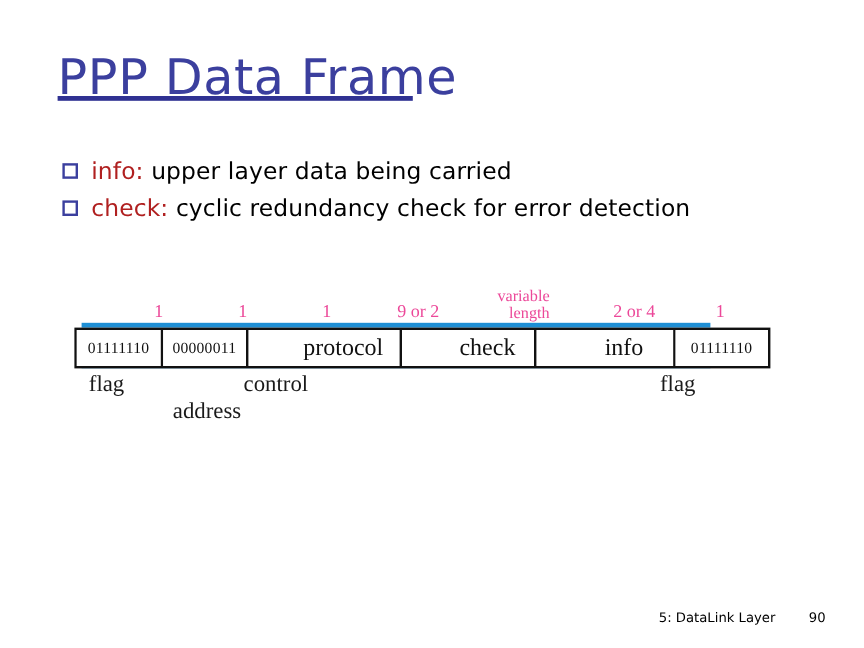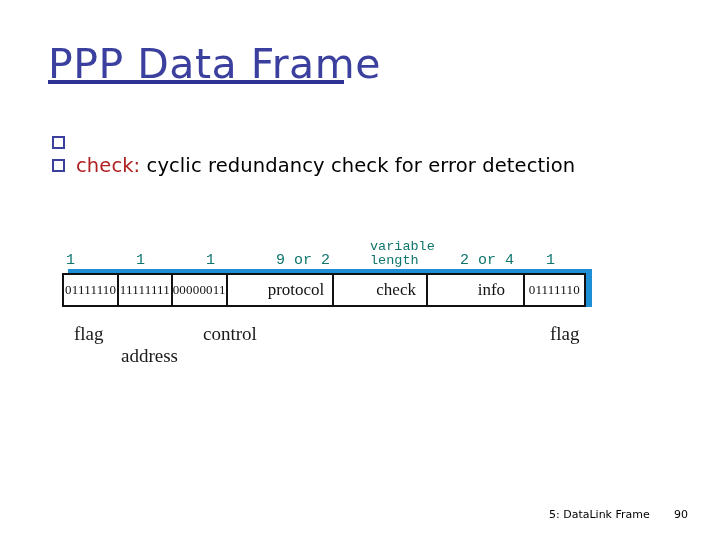--- a/index.html
+++ b/index.html
@@ -78,24 +78,24 @@
   }
   .size-labels {
     position: absolute;
     left: 0;
     top: 0;
     width: 530px;
     height: 40px;
   }
   .size-label {
     position: absolute;
-    font-family: Liberation Mono, monospace;
+    font-family: Liberation Serif, serif;
     font-size: 15px;
-    color: #0f766e;
-    text-align: left;
+    color: #ec4899;
+    text-align: right;
     line-height: 15px;
     bottom: 0;
   }
   .size-label.two-line {
     line-height: 14px;
     font-size: 13.5px;
   }
 
   .bar-blue {
     position: absolute;
@@ -103,21 +103,21 @@
     top: 41px;
     width: 524px;
     height: 38px;
     background: #1e8fd5;
   }
   .boxes {
     position: absolute;
     left: 0;
     top: 45px;
     height: 34px;
-    width: 524px;
+    width: 580px;
     display: flex;
     border: 2px solid #111111;
     box-sizing: border-box;
     background: #ffffff;
   }
   .field-box {
     border-right: 2px solid #111111;
     box-sizing: border-box;
     display: flex;
     align-items: center;
@@ -129,38 +129,37 @@
     overflow: hidden;
   }
   .field-box:last-child {
     border-right: none;
   }
   .field-box.bits {
     font-size: 13px;
     letter-spacing: 0.2px;
   }
   .field-box.word {
-    font-size: 17px;
+    font-size: 20px;
     margin-left: 32px;
   }
 
   .name-labels {
     position: absolute;
     left: 0;
     top: 82px;
     width: 530px;
     height: 45px;
   }
   .name-label {
     position: absolute;
     font-family: "Liberation Serif", serif;
     font-size: 19px;
     color: #1a1a1a;
     white-space: nowrap;
-    margin-top: 13px;
   }
 
   
   .footer-text {
     position: absolute;
     left: 549px;
     top: 508px;
     font-family: "DejaVu Sans", sans-serif;
     font-size: 11px;
     color: #000000;
@@ -178,20 +177,21 @@
 </head>
 <body>
 
 <div class="slide-title">PPP Data Frame</div>
 <div class="title-rule"></div>
 
 <div class="bullets">
 
   <div class="bullet-row">
     <span class="bullet-marker"></span>
+    <span class="bullet-text"><span class="kw">info:</span><span> upper layer data being carried</span></span>
   </div>
 
   <div class="bullet-row">
     <span class="bullet-marker"></span>
     <span class="bullet-text"><span class="kw">check:</span><span>  cyclic redundancy check for error detection</span></span>
   </div>
 
 </div>
 
 <div class="diagram">
@@ -203,31 +203,30 @@
     <div class="size-label" style="left:214px;width:90px;">9 or 2</div>
     <div class="size-label two-line" style="left:308px;width:88px;"><span>variable</span><br><span>length</span></div>
     <div class="size-label" style="left:398px;width:86px;">2 or 4</div>
     <div class="size-label" style="left:484px;width:58px;">1</div>
   </div>
 
   <div class="bar-blue"></div>
 
   <div class="boxes">
     <div class="field-box bits" style="width:73px;">01111110</div>
-    <div class="field-box bits" style="width:70px;">11111111</div>
     <div class="field-box bits" style="width:73px;text-align:right;">00000011</div>
     <div class="field-box word" style="width:98px;">protocol</div>
     <div class="field-box word" style="width:82px;">check</div>
     <div class="field-box word" style="width:85px;">info</div>
     <div class="field-box bits" style="width:79px;">01111110</div>
   </div>
 
   <div class="name-labels">
     <div class="name-label" style="left:12px; top:0px;">flag</div>
-    <div class="name-label" style="left:59px; top:22px;">address</div>
+    <div class="name-label" style="left:82px; top:22px;">address</div>
     <div class="name-label" style="left:141px;top:0px;">control</div>
     <div class="name-label" style="left:488px;top:0px;">flag</div>
   </div>
 
 </div>
 
-<div class="footer-text">5: DataLink Frame</div>
+<div class="footer-text">5: DataLink Layer</div>
 <div class="footer-page">90</div>
 
 </body></html>

